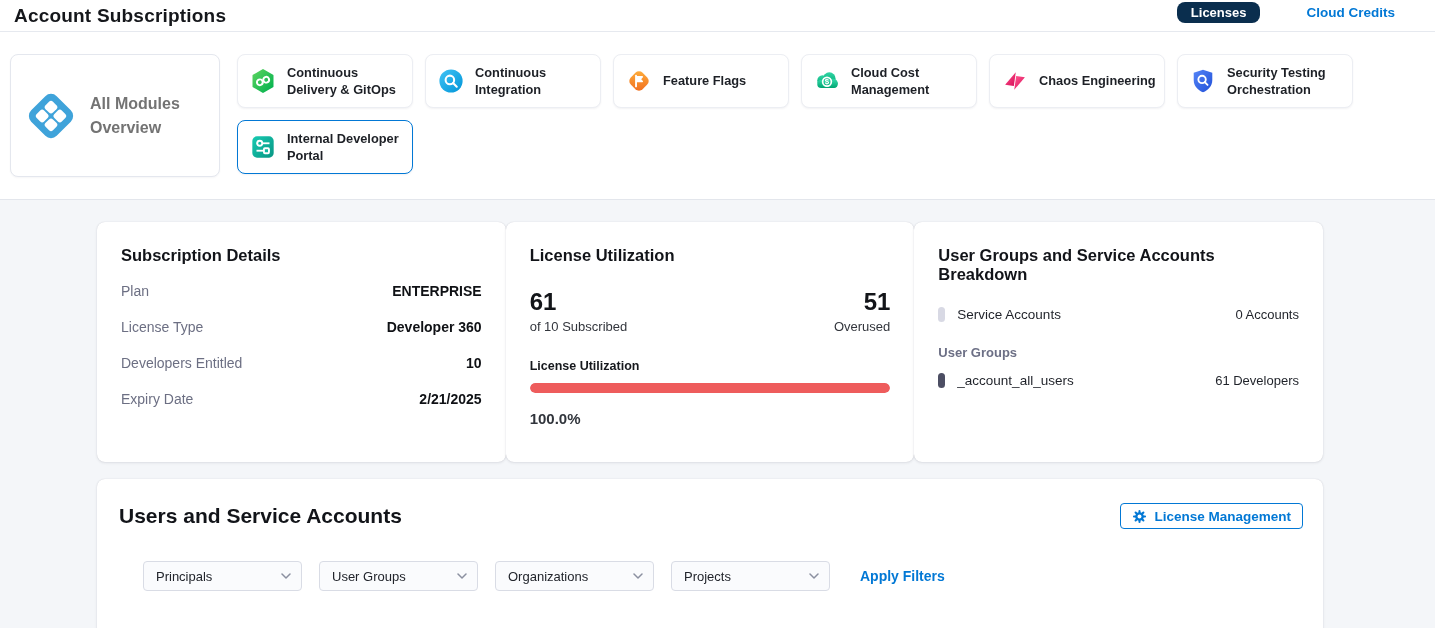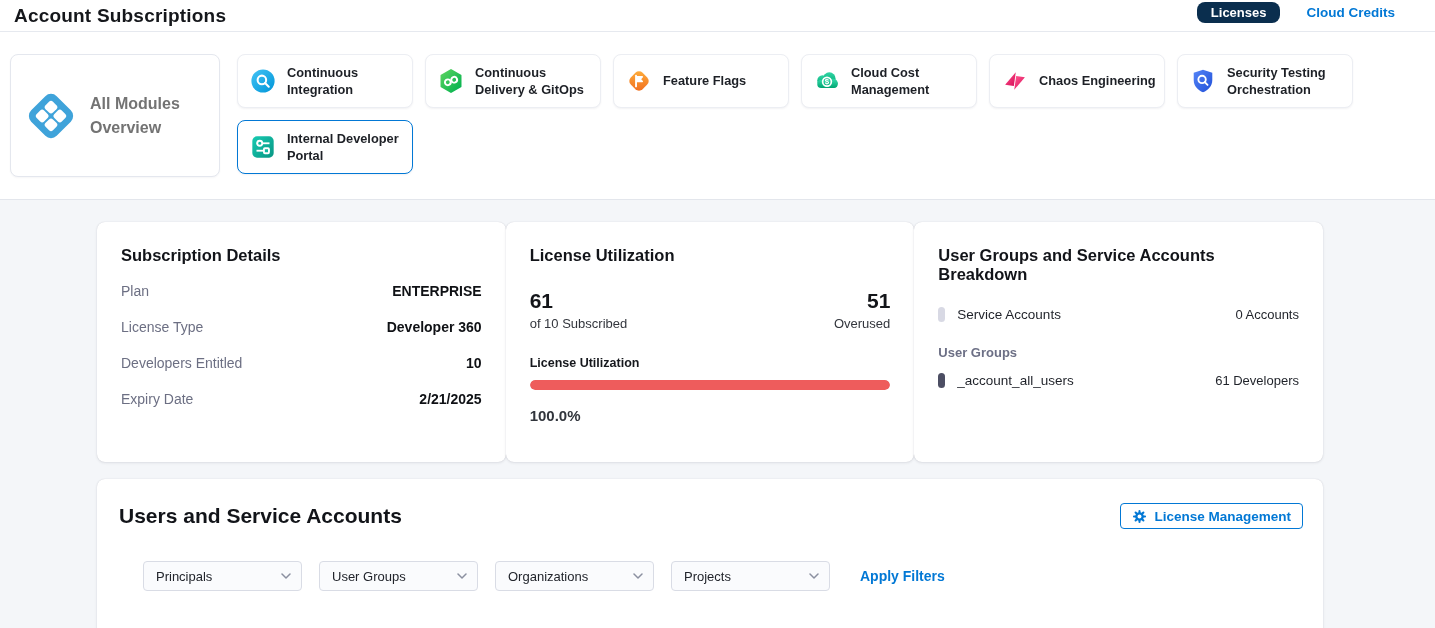--- a/index.html
+++ b/index.html
@@ -11,21 +11,21 @@
   html,body{width:1435px;height:628px;overflow:hidden;}
   body{font-family:"Liberation Sans",sans-serif;background:#f4f6f9;color:#1b1d22;}
 
   
   .header{background:#fff;height:32px;display:flex;justify-content:space-between;
     padding:0 40px 0 14px;border-bottom:1px solid #e6e9ef;align-items:center;}
   .page-title{font-size:19px;font-weight:700;color:#15171b;letter-spacing:.2px;}
   .tabs{display:flex;align-items:center;gap:26px;align-self:flex-start;margin-top:0;height:24px;}
   .tab-pill{background:var(--dark);color:#fff;font-size:13px;font-weight:700;
     padding:3px 14px;border-radius:8px;cursor:pointer;}
-  .tab-link{color:var(--primary);font-size:13.5px;font-weight:600;cursor:pointer;}
+  .tab-link{color:var(--primary);font-size:13.5px;font-weight:600;cursor:pointer;margin-left:20px;}
 
   
   .module-band{background:#fff;border-bottom:1px solid #e3e6ec;display:flex;
     padding:22px 0 23px 10px;height:168px;}
   .overview-card{width:210px;height:123px;border:1px solid #e4e7ee;border-radius:8px;
     background:#fff;display:flex;align-items:center;gap:13px;padding-left:14px;cursor:pointer;
     box-shadow:0 1px 2px rgba(30,35,60,.04);}
   .overview-label{font-size:16px;font-weight:700;color:#737373;line-height:1.5;width:110px;}
   .chips{margin-left:17px;display:grid;grid-template-columns:repeat(6,176px);gap:12px;align-content:start;}
   .chip{height:54px;background:#fff;border:1px solid #eceef3;border-radius:8px;cursor:pointer;
@@ -42,21 +42,21 @@
   .card.summary{height:240px;padding:24px 24px;}
   .card-title{font-size:16.5px;font-weight:700;color:#121419;}
 
   .detail-rows{margin-top:6px;}
   .detail-row{display:flex;justify-content:space-between;margin-top:17px;font-size:14px;line-height:19px;}
   .detail-label{color:#6c6f83;}
   .detail-value{font-weight:700;color:#0f1115;}
 
   .util-nums{display:flex;justify-content:space-between;margin-top:24px;}
   .num-col.right{text-align:right;}
-  .num-big{font-size:21px;font-weight:700;color:#131519;line-height:1.1;}
+  .num-big{font-size:24px;font-weight:700;color:#131519;line-height:1.1;}
   .num-cap{font-size:13px;color:#33363d;margin-top:4px;}
   .bar-label{margin-top:25px;font-size:12.5px;font-weight:700;color:#16181d;}
   .bar-track{margin-top:10px;height:10px;border-radius:5px;background:#f0f1f5;overflow:hidden;}
   .bar-fill{height:100%;border-radius:5px;background:var(--red);}
   .pct{margin-top:17px;font-size:15px;font-weight:700;color:#31353c;}
 
   .bk-row{display:flex;align-items:center;margin-top:23px;font-size:13.5px;color:#1f2229;}
   .bk-row.group{margin-top:13px;}
   .pill{width:7px;height:15px;border-radius:4px;margin-right:12px;flex:0 0 7px;}
   .pill.light{background:#d8d9e4;}
@@ -102,49 +102,49 @@
           </g>
         </svg>
       </span>
     <span class="overview-label">All Modules Overview</span>
   </div>
   <div class="chips">
       <div class="chip">
     <span class="chip-icon">
           <svg width="26" height="26" viewBox="0 0 28 28">
             <defs>
-              <linearGradient id="gci" x1="0" y1="0" x2="1" y2="1">
-                <stop offset="0" stop-color="#43c3f5"></stop>
-                <stop offset="1" stop-color="#0095d8"></stop>
-              </linearGradient>
-            </defs>
-            <circle cx="14" cy="14" r="12.5" fill="url(#gci)"></circle>
-            <circle cx="12.8" cy="12.8" r="4.6" fill="none" stroke="#fff" stroke-width="2.2"></circle>
-            <path d="M16.2 16.2l4 4" stroke="#fff" stroke-width="2.2" stroke-linecap="round"></path>
-          </svg>
-        </span>
-    <span class="chip-label">Continuous Integration</span>
-  </div>
-      <div class="chip">
-    <span class="chip-icon">
-          <svg width="26" height="26" viewBox="0 0 28 28">
-            <defs>
               <linearGradient id="gcd" x1="0" y1="0" x2="1" y2="1">
                 <stop offset="0" stop-color="#5bd35f"></stop>
                 <stop offset="1" stop-color="#00b14f"></stop>
               </linearGradient>
             </defs>
             <path d="M14 2.2l10.3 5.9v11.8L14 25.8 3.7 19.9V8.1z" fill="url(#gcd)" stroke="url(#gcd)" stroke-width="2" stroke-linejoin="round"></path>
             <g transform="rotate(-22 14 14)" stroke="#fff" stroke-width="2.1" fill="none">
               <circle cx="10.3" cy="14" r="3.1"></circle>
               <circle cx="17.7" cy="14" r="3.1"></circle>
             </g>
           </svg>
         </span>
     <span class="chip-label">Continuous Delivery &amp; GitOps</span>
+  </div>
+      <div class="chip">
+    <span class="chip-icon">
+          <svg width="26" height="26" viewBox="0 0 28 28">
+            <defs>
+              <linearGradient id="gci" x1="0" y1="0" x2="1" y2="1">
+                <stop offset="0" stop-color="#43c3f5"></stop>
+                <stop offset="1" stop-color="#0095d8"></stop>
+              </linearGradient>
+            </defs>
+            <circle cx="14" cy="14" r="12.5" fill="url(#gci)"></circle>
+            <circle cx="12.8" cy="12.8" r="4.6" fill="none" stroke="#fff" stroke-width="2.2"></circle>
+            <path d="M16.2 16.2l4 4" stroke="#fff" stroke-width="2.2" stroke-linecap="round"></path>
+          </svg>
+        </span>
+    <span class="chip-label">Continuous Integration</span>
   </div>
       <div class="chip">
     <span class="chip-icon">
           <svg width="26" height="26" viewBox="0 0 28 28">
             <defs>
               <linearGradient id="gff" x1="0" y1="0" x2="1" y2="1">
                 <stop offset="0" stop-color="#ffb13d"></stop>
                 <stop offset="1" stop-color="#f06a1d"></stop>
               </linearGradient>
             </defs>

